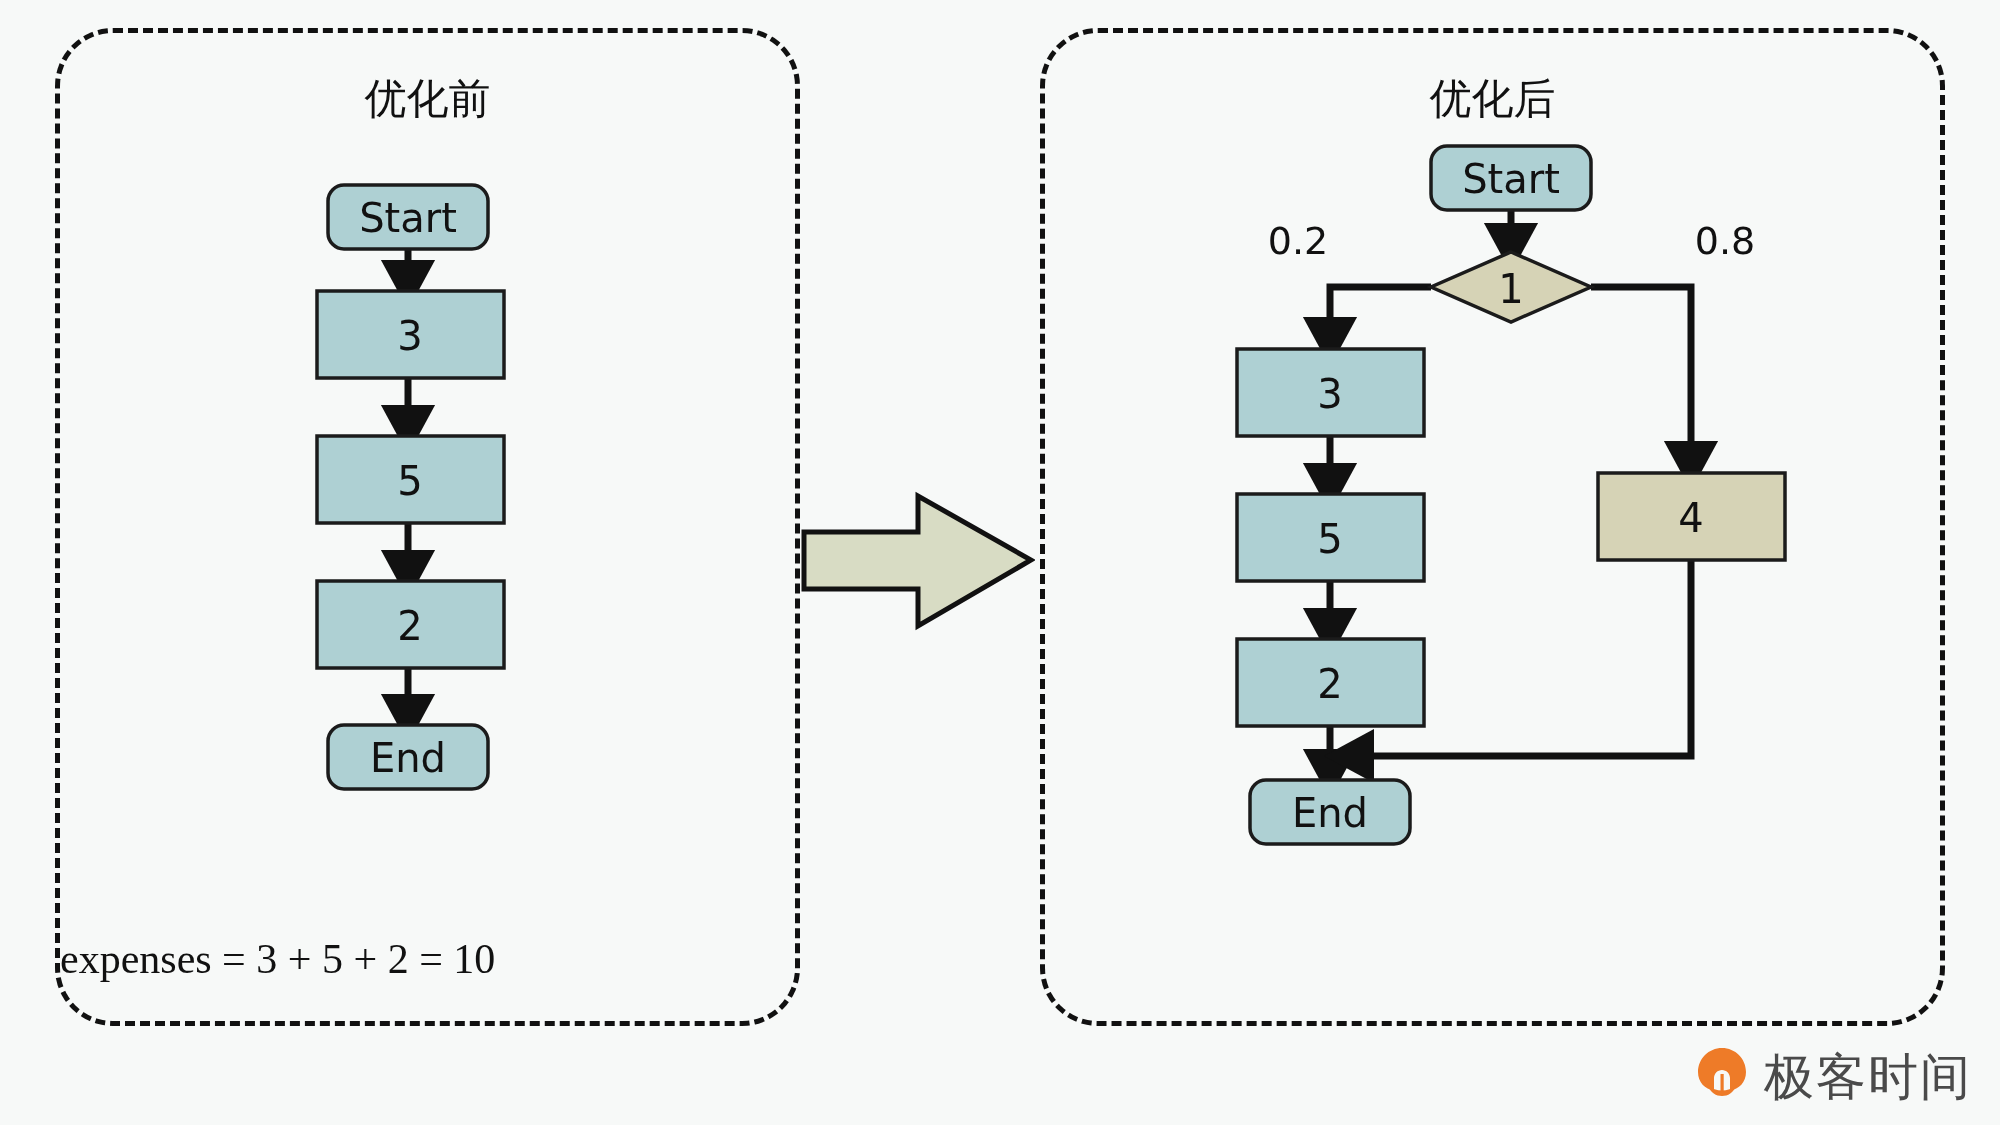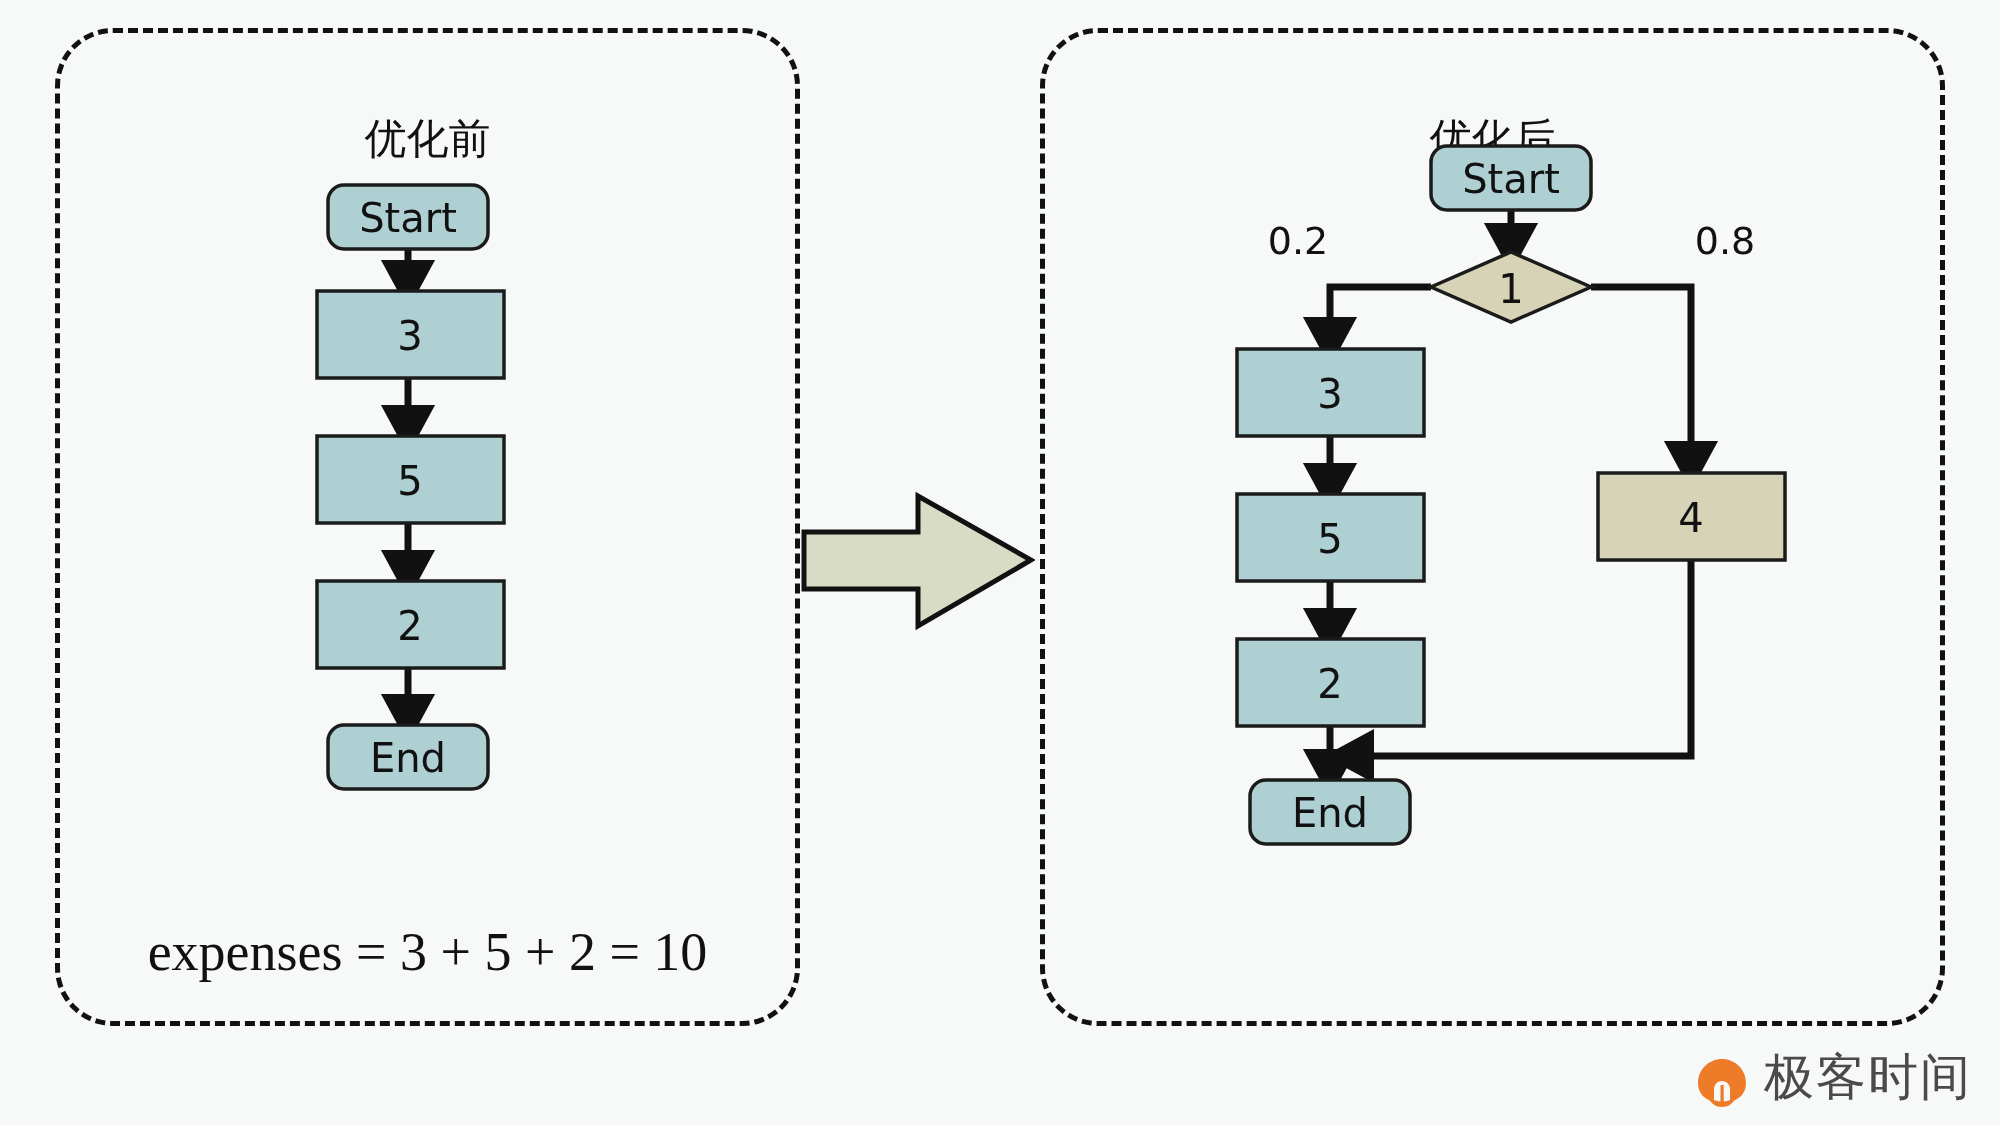--- a/index.html
+++ b/index.html
@@ -27,29 +27,28 @@
 
   .panel-title {
     position: absolute;
     width: 100%;
     text-align: center;
     top: 38px;
     left: 0;
     font-size: 42px;
     color: #111;
     font-family: "DejaVu Sans", "Liberation Sans", sans-serif;
-    margin-top: 40px;
   }
   .formula {
     position: absolute;
     width: 100%;
-    text-align: center;
+    text-align: left;
     left: 0;
     bottom: 38px;
-    font-size: 54px;
+    font-size: 42px;
     color: #111;
     font-family: "Liberation Serif", "DejaVu Serif", serif;
     white-space: nowrap;
   }
 
   svg.flow {
     position: absolute;
     left: 0;
     top: 0;
     overflow: visible;
@@ -81,21 +80,21 @@
     height: 145px;
   }
   .mid-arrow-shape { fill: #d8dcc4; stroke: #111111; stroke-width: 5; }
 
   
   #watermark {
     position: absolute;
     right: 28px;
     bottom: 14px;
     display: flex;
-    align-items: flex-end;
+    align-items: flex-start;
     gap: 14px;
   }
   #watermark .wm-text {
     font-family: "DejaVu Sans", "Liberation Sans", sans-serif;
     font-size: 50px;
     color: #4a4a4a;
     letter-spacing: 2px;
   }
 </style>
 </head>

